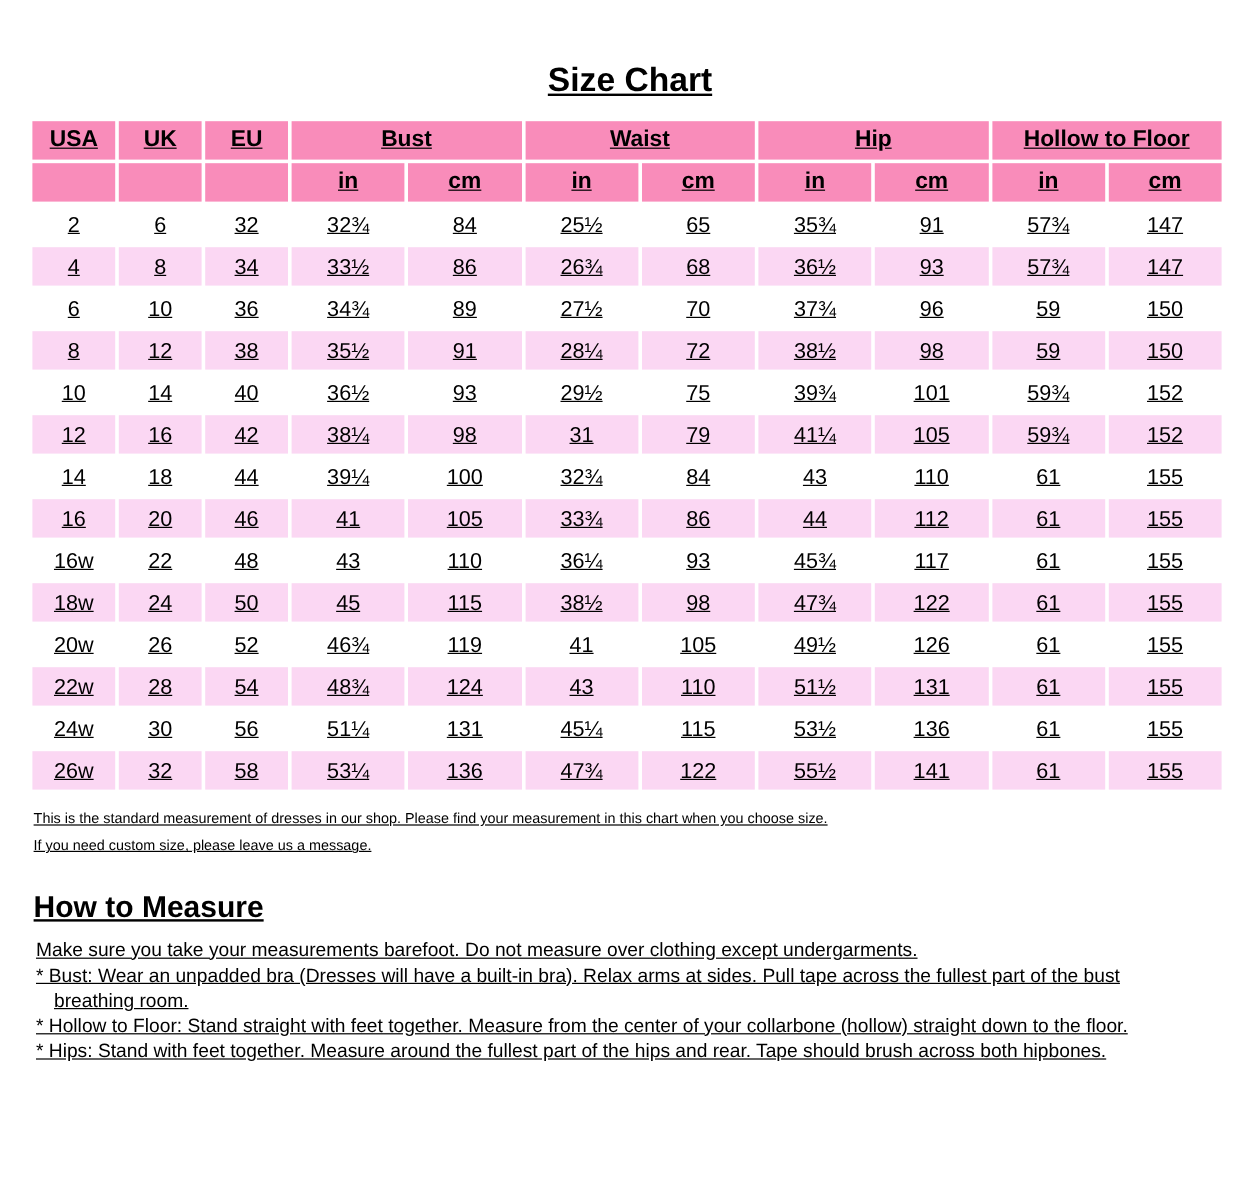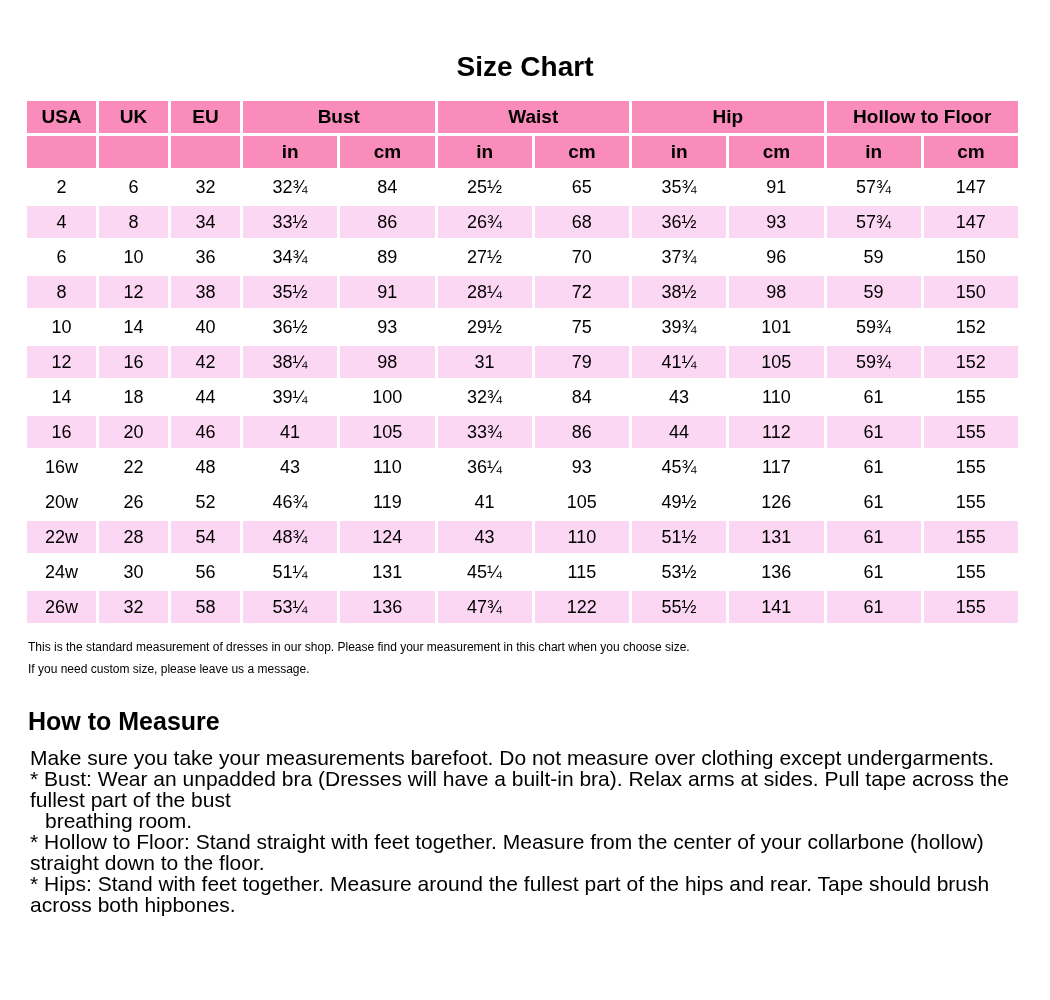--- a/index.html
+++ b/index.html
@@ -13,20 +13,21 @@
     color: #000000;
     font-family: "Liberation Sans", sans-serif;
   }
   .page {
     width: 1050px;
     height: 1000px;
     background: #ffffff;
     overflow: hidden;
     box-sizing: border-box;
     padding-top: 52px;
+    text-decoration: underline;
   }
   h1.title {
     margin: 0 0 17px 0;
     text-align: center;
     font-size: 28px;
     font-weight: bold;
     line-height: 1.05;
   }
   table.size-chart {
     border-collapse: separate;
@@ -64,21 +65,21 @@
     line-height: 22px;
   }
   h2.measure-heading {
     margin: 28px 0 6px 28px;
     font-size: 25px;
     font-weight: bold;
     line-height: 1.05;
   }
   .measure-lines {
     margin: 12px 28px 0 30px;
-    font-size: 21px;
+    font-size: 16px;
     line-height: 21px;
   }
   .measure-line { white-space: normal; }
   .measure-line.continuation { padding-left: 15px; }
 </style>
 </head>
 <body>
 
 <div class="page">
 
@@ -226,20 +227,33 @@
           <td>48</td>
           <td>43</td>
           <td>110</td>
           <td>36¼</td>
           <td>93</td>
           <td>45¾</td>
           <td>117</td>
           <td>61</td>
           <td>155</td>
         </tr>
+        <tr class="alt">
+          <td>18w</td>
+          <td>24</td>
+          <td>50</td>
+          <td>45</td>
+          <td>115</td>
+          <td>38½</td>
+          <td>98</td>
+          <td>47¾</td>
+          <td>122</td>
+          <td>61</td>
+          <td>155</td>
+        </tr>
         <tr>
           <td>20w</td>
           <td>26</td>
           <td>52</td>
           <td>46¾</td>
           <td>119</td>
           <td>41</td>
           <td>105</td>
           <td>49½</td>
           <td>126</td>

